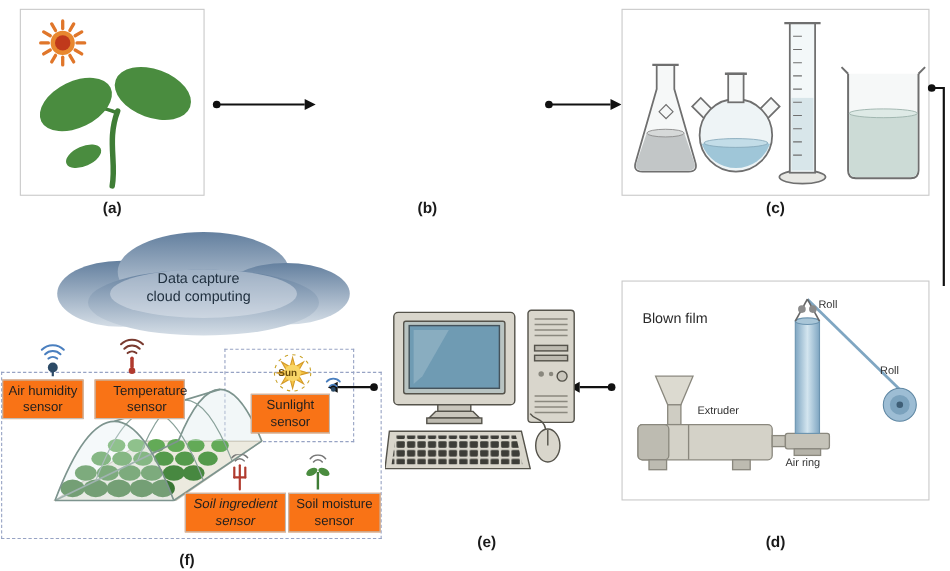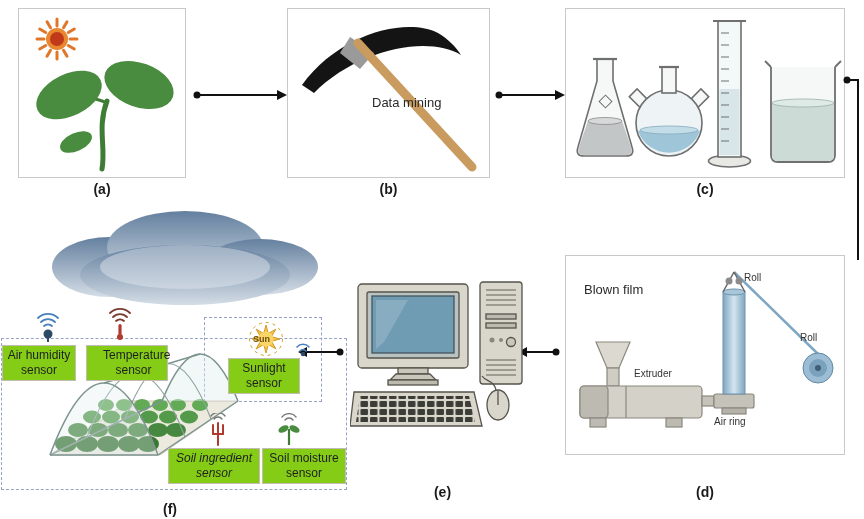--- a/index.html
+++ b/index.html
@@ -2,21 +2,21 @@
 <html><head>
 <meta charset="utf-8">
 <style>
   * { margin:0; padding:0; box-sizing:border-box; }
   html,body { background:#ffffff; font-family:"Liberation Sans", sans-serif; }
   #canvas { position:relative; width:864px; height:519px; background:#ffffff; overflow:hidden; }
   .pbox { position:absolute; border:1px solid #c9c9c9; background:#ffffff; }
   .caption { position:absolute; font-size:14px; font-weight:700; color:#1a1a1a; text-align:center; }
   .txt { position:absolute; font-size:13px; color:#2a2a2a; white-space:nowrap; }
   .small-txt { position:absolute; font-size:10px; color:#333333; white-space:nowrap; }
-  .sensor-label { position:absolute; background:#84cc16; border:1px solid #c2bcb5;
+  .sensor-label { position:absolute; background:#f97316; border:1px solid #c2bcb5;
                   color:#1f1f1f; font-size:12px; line-height:1.25; text-align:center; padding:2px 3px; }
   .cloud-text { position:absolute; text-align:center; color:#20303f; font-size:13px; line-height:1.3; }
   .dashed-box { position:absolute; border:1.5px dashed #97a3c4; }
   .sun-word { position:absolute; font-size:9px; font-weight:700; color:#6b4d0c; }
   svg { display:block; }
 </style>
 </head>
 <body>
 
 <div id="canvas">
@@ -49,28 +49,20 @@
     </svg>
   </div>
   <div class="caption" style="left:18px;top:181px;width:168px;">(a)</div>
 
   <svg class="arrow" style="position:absolute;left:192px;top:88px;" width="96" height="14">
     <circle cx="5" cy="7" r="3.5" fill="#111111"></circle>
     <line x1="5" y1="7" x2="85" y2="7" stroke="#111111" stroke-width="2"></line>
     <polygon points="85,2 95,7 85,12" fill="#111111"></polygon>
   </svg>
 
-  <div class="pbox" style="left:287px;top:8px;width:203px;height:170px;">
-    <svg width="201" height="168" viewBox="0 0 201 168">
-      <path d="M14,76 C52,24 118,8 150,24 C160,30 168,38 173,46 C140,26 70,40 26,84 Z" fill="#141414"></path>
-      <polygon points="62,28 86,44 72,60 52,44" fill="#9a9a9a"></polygon>
-      <line x1="70" y1="34" x2="184" y2="158" stroke="#c99b5f" stroke-width="9" stroke-linecap="round"></line>
-    </svg>
-    <div class="txt" style="left:84px;top:86px;">Data mining</div>
-  </div>
   <div class="caption" style="left:287px;top:181px;width:203px;">(b)</div>
 
   <svg class="arrow" style="position:absolute;left:494px;top:88px;" width="72" height="14">
     <circle cx="5" cy="7" r="3.5" fill="#111111"></circle>
     <line x1="5" y1="7" x2="61" y2="7" stroke="#111111" stroke-width="2"></line>
     <polygon points="61,2 71,7 61,12" fill="#111111"></polygon>
   </svg>
 
   <div class="pbox" style="left:565px;top:8px;width:280px;height:170px;">
     <svg width="278" height="168" viewBox="0 0 278 168">
@@ -224,20 +216,24 @@
           <stop offset="0" stop-color="#64809f"></stop>
             <stop offset="1" stop-color="#d4dde6"></stop>
         </linearGradient>
       </defs>
       <ellipse cx="75" cy="62" rx="58" ry="30" fill="url(#cloudg)"></ellipse>
       <ellipse cx="150" cy="42" rx="78" ry="36" fill="url(#cloudg)"></ellipse>
       <ellipse cx="225" cy="62" rx="58" ry="28" fill="url(#cloudg)"></ellipse>
       <ellipse cx="150" cy="70" rx="105" ry="30" fill="url(#cloudg)"></ellipse>
       <ellipse cx="150" cy="62" rx="85" ry="22" fill="#e6ecf1" opacity="0.45"></ellipse>
     </svg>
+    <div class="cloud-text" style="left:98px;top:40px;width:165px;">
+      <div>Data capture</div>
+      <div>cloud computing</div>
+    </div>
 
     <svg style="position:absolute;left:42px;top:98px;" width="218" height="168" viewBox="0 0 218 168">
       <polygon points="8,152 118,152 196,98 88,98" fill="#eceadf" stroke="#c8c4b6" stroke-width="1"></polygon>
       <g>
         <g fill="#63aa57">
             <ellipse cx="64" cy="102" rx="8" ry="6"></ellipse>
             <ellipse cx="82" cy="102" rx="8" ry="6"></ellipse>
             <ellipse cx="100" cy="102" rx="8" ry="6"></ellipse>
             <ellipse cx="118" cy="102" rx="8" ry="6"></ellipse>
             <ellipse cx="136" cy="102" rx="8" ry="6"></ellipse>

